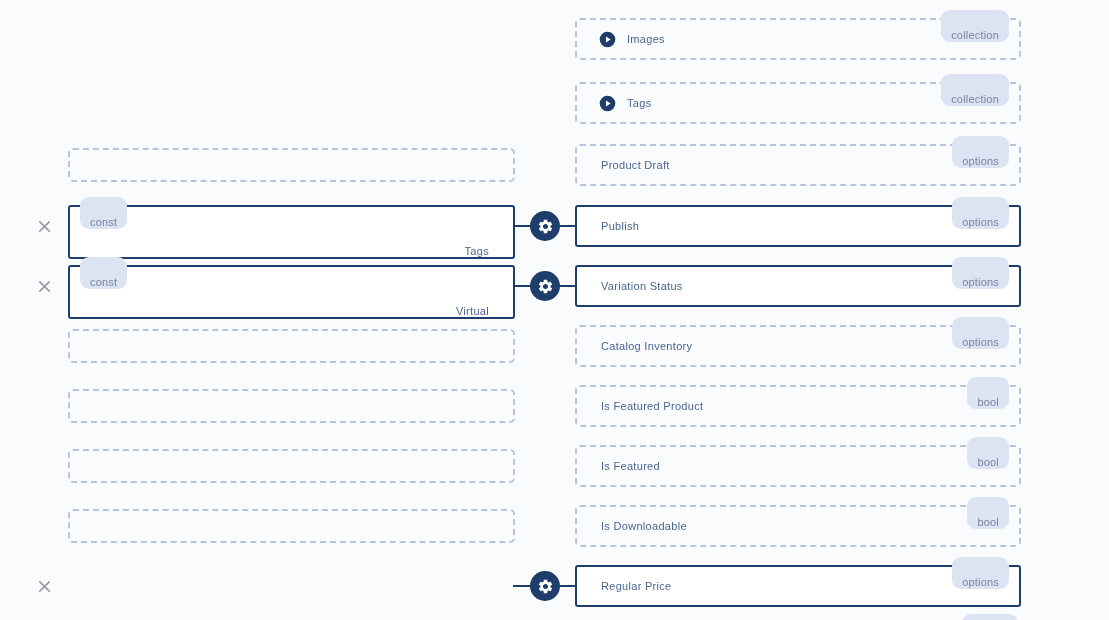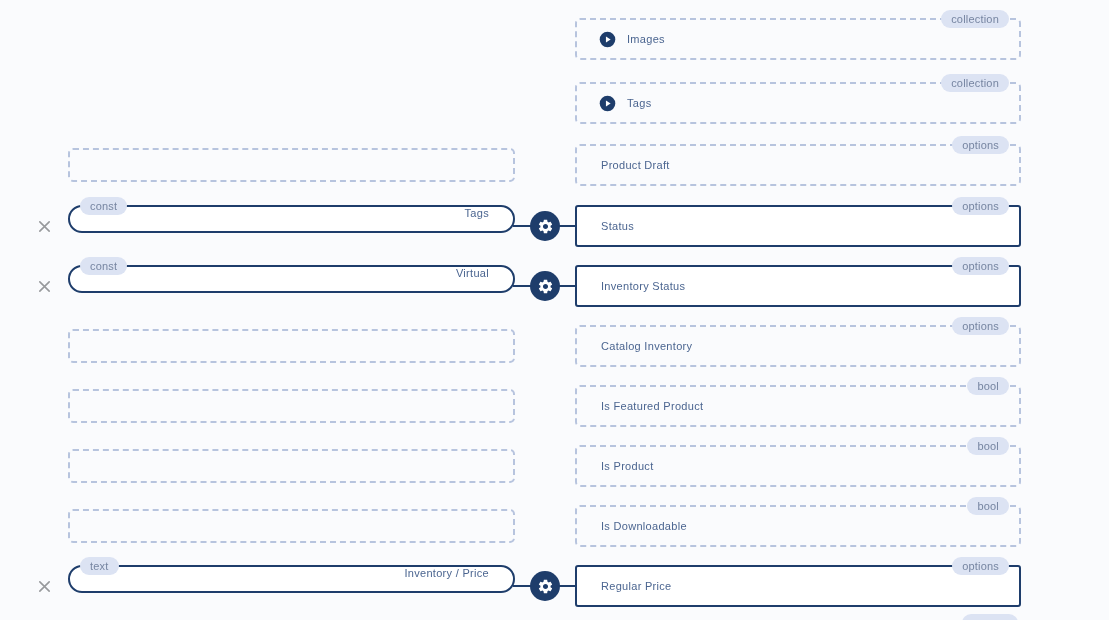--- a/index.html
+++ b/index.html
@@ -17,25 +17,25 @@
   .row{position:absolute;left:0;width:1109px;height:48px}
   
   .tbox{position:absolute;left:575px;width:446px;height:42px;border-radius:5px;
         display:flex;align-items:center;padding-left:24px}
   .tbox.dashed{border:2px dashed var(--dash)}
   .tbox.solid{border:2px solid var(--navy);background:#fff;border-radius:3px}
   .tbox.collection{padding-left:22px;gap:11px}
   
   .sbox-empty{position:absolute;left:68px;top:4px;width:447px;height:34px;
         border:2px dashed var(--dash);border-radius:5px}
-  .sbox{position:absolute;left:68px;top:0;width:447px;height:28px;
-        border:2px solid var(--navy);border-radius:14px;background:#fff;
-        display:flex;align-items:flex-start;justify-content:flex-end;padding-right:24px}
+  .sbox{position:absolute;left:68px;top:0;width:447px;height:54px;
+        border:2px solid var(--navy);border-radius:3px;background:#fff;
+        display:flex;align-items:flex-end;justify-content:flex-end;padding-right:24px}
   .label,.value{color:var(--text);font-size:11px;letter-spacing:.3px;white-space:nowrap}
-  .badge{position:absolute;top:-10px;height:18px;line-height:18px;padding:0 10px;
+  .badge{position:absolute;top:-10px;height:18px;line-height:18px;padding:16px 10px;
         border-radius:9px;background:var(--badge-bg);color:var(--badge-text);
         font-size:11px;letter-spacing:.2px;z-index:3}
   .badge.tr{right:10px}
   .badge.tl{left:10px}
   .connector{position:absolute;top:20px;left:513px;width:64px;height:2px;background:var(--navy);z-index:1}
   .gear{position:absolute;top:6px;left:530px;width:30px;height:30px;border-radius:50%;
         background:var(--navy);display:flex;align-items:center;justify-content:center;
         z-index:2;cursor:pointer}
   .play{width:17px;height:17px;display:inline-flex;flex:none;cursor:pointer}
   .remove{position:absolute;left:36px;top:13px;width:16px;height:16px;
@@ -92,21 +92,21 @@
       <span class="badge tl">const</span>
       <span class="value">Tags</span>
     </div>
     <div class="connector"></div>
     <div class="gear">
       <svg viewBox="0 0 24 24" width="17" height="17">
           <path fill="#fff" d="M19.14,12.94c0.04-0.3,0.06-0.61,0.06-0.94c0-0.32-0.02-0.64-0.07-0.94l2.03-1.58c0.18-0.14,0.23-0.41,0.12-0.61l-1.92-3.32c-0.12-0.22-0.37-0.29-0.59-0.22l-2.39,0.96c-0.5-0.38-1.03-0.7-1.62-0.94L14.4,2.81c-0.04-0.24-0.24-0.41-0.48-0.41h-3.84c-0.24,0-0.43,0.17-0.47,0.41L9.25,5.35C8.66,5.59,8.12,5.92,7.63,6.29L5.24,5.33c-0.22-0.08-0.47,0-0.59,0.22L2.74,8.87C2.62,9.08,2.66,9.34,2.86,9.48l2.03,1.58C4.84,11.36,4.8,11.69,4.8,12s0.02,0.64,0.07,0.94l-2.03,1.58c-0.18,0.14-0.23,0.41-0.12,0.61l1.92,3.32c0.12,0.22,0.37,0.29,0.59,0.22l2.39-0.96c0.5,0.38,1.03,0.7,1.62,0.94l0.36,2.54c0.05,0.24,0.24,0.41,0.48,0.41h3.84c0.24,0,0.44-0.17,0.47-0.41l0.36-2.54c0.59-0.24,1.13-0.56,1.62-0.94l2.39,0.96c0.22,0.08,0.47,0,0.59-0.22l1.92-3.32c0.12-0.22,0.07-0.47-0.12-0.61L19.14,12.94z M12,15.6c-1.98,0-3.6-1.62-3.6-3.6s1.62-3.6,3.6-3.6s3.6,1.62,3.6,3.6S13.98,15.6,12,15.6z"></path>
         </svg>
     </div>
     <div class="tbox solid">
-      <span class="label">Status</span>
+      <span class="label">Publish</span>
       <span class="badge tr">options</span>
     </div>
   </div>
 
   <div class="row" style="top:265px">
     <span class="remove">
       <svg viewBox="0 0 16 16" width="15" height="15">
           <path d="M3 3 L13 13 M13 3 L3 13" stroke="#97999c" stroke-width="1.7" stroke-linecap="round" fill="none"></path>
         </svg>
     </span>
@@ -114,21 +114,21 @@
       <span class="badge tl">const</span>
       <span class="value">Virtual</span>
     </div>
     <div class="connector"></div>
     <div class="gear">
       <svg viewBox="0 0 24 24" width="17" height="17">
           <path fill="#fff" d="M19.14,12.94c0.04-0.3,0.06-0.61,0.06-0.94c0-0.32-0.02-0.64-0.07-0.94l2.03-1.58c0.18-0.14,0.23-0.41,0.12-0.61l-1.92-3.32c-0.12-0.22-0.37-0.29-0.59-0.22l-2.39,0.96c-0.5-0.38-1.03-0.7-1.62-0.94L14.4,2.81c-0.04-0.24-0.24-0.41-0.48-0.41h-3.84c-0.24,0-0.43,0.17-0.47,0.41L9.25,5.35C8.66,5.59,8.12,5.92,7.63,6.29L5.24,5.33c-0.22-0.08-0.47,0-0.59,0.22L2.74,8.87C2.62,9.08,2.66,9.34,2.86,9.48l2.03,1.58C4.84,11.36,4.8,11.69,4.8,12s0.02,0.64,0.07,0.94l-2.03,1.58c-0.18,0.14-0.23,0.41-0.12,0.61l1.92,3.32c0.12,0.22,0.37,0.29,0.59,0.22l2.39-0.96c0.5,0.38,1.03,0.7,1.62,0.94l0.36,2.54c0.05,0.24,0.24,0.41,0.48,0.41h3.84c0.24,0,0.44-0.17,0.47-0.41l0.36-2.54c0.59-0.24,1.13-0.56,1.62-0.94l2.39,0.96c0.22,0.08,0.47,0,0.59-0.22l1.92-3.32c0.12-0.22,0.07-0.47-0.12-0.61L19.14,12.94z M12,15.6c-1.98,0-3.6-1.62-3.6-3.6s1.62-3.6,3.6-3.6s3.6,1.62,3.6,3.6S13.98,15.6,12,15.6z"></path>
         </svg>
     </div>
     <div class="tbox solid">
-      <span class="label">Inventory Status</span>
+      <span class="label">Variation Status</span>
       <span class="badge tr">options</span>
     </div>
   </div>
 
   <div class="row" style="top:325px">
     <div class="sbox-empty"></div>
     <div class="tbox dashed">
       <span class="label">Catalog Inventory</span>
       <span class="badge tr">options</span>
     </div>
@@ -138,43 +138,39 @@
     <div class="sbox-empty"></div>
     <div class="tbox dashed">
       <span class="label">Is Featured Product</span>
       <span class="badge tr">bool</span>
     </div>
   </div>
 
   <div class="row" style="top:445px">
     <div class="sbox-empty"></div>
     <div class="tbox dashed">
-      <span class="label">Is Product</span>
+      <span class="label">Is Featured</span>
       <span class="badge tr">bool</span>
     </div>
   </div>
 
   <div class="row" style="top:505px">
     <div class="sbox-empty"></div>
     <div class="tbox dashed">
       <span class="label">Is Downloadable</span>
       <span class="badge tr">bool</span>
     </div>
   </div>
 
   <div class="row" style="top:565px">
     <span class="remove">
       <svg viewBox="0 0 16 16" width="15" height="15">
           <path d="M3 3 L13 13 M13 3 L3 13" stroke="#97999c" stroke-width="1.7" stroke-linecap="round" fill="none"></path>
         </svg>
     </span>
-    <div class="sbox">
-      <span class="badge tl">text</span>
-      <span class="value">Inventory / Price</span>
-    </div>
     <div class="connector"></div>
     <div class="gear">
       <svg viewBox="0 0 24 24" width="17" height="17">
           <path fill="#fff" d="M19.14,12.94c0.04-0.3,0.06-0.61,0.06-0.94c0-0.32-0.02-0.64-0.07-0.94l2.03-1.58c0.18-0.14,0.23-0.41,0.12-0.61l-1.92-3.32c-0.12-0.22-0.37-0.29-0.59-0.22l-2.39,0.96c-0.5-0.38-1.03-0.7-1.62-0.94L14.4,2.81c-0.04-0.24-0.24-0.41-0.48-0.41h-3.84c-0.24,0-0.43,0.17-0.47,0.41L9.25,5.35C8.66,5.59,8.12,5.92,7.63,6.29L5.24,5.33c-0.22-0.08-0.47,0-0.59,0.22L2.74,8.87C2.62,9.08,2.66,9.34,2.86,9.48l2.03,1.58C4.84,11.36,4.8,11.69,4.8,12s0.02,0.64,0.07,0.94l-2.03,1.58c-0.18,0.14-0.23,0.41-0.12,0.61l1.92,3.32c0.12,0.22,0.37,0.29,0.59,0.22l2.39-0.96c0.5,0.38,1.03,0.7,1.62,0.94l0.36,2.54c0.05,0.24,0.24,0.41,0.48,0.41h3.84c0.24,0,0.44-0.17,0.47-0.41l0.36-2.54c0.59-0.24,1.13-0.56,1.62-0.94l2.39,0.96c0.22,0.08,0.47,0,0.59-0.22l1.92-3.32c0.12-0.22,0.07-0.47-0.12-0.61L19.14,12.94z M12,15.6c-1.98,0-3.6-1.62-3.6-3.6s1.62-3.6,3.6-3.6s3.6,1.62,3.6,3.6S13.98,15.6,12,15.6z"></path>
         </svg>
     </div>
     <div class="tbox solid">
       <span class="label">Regular Price</span>
       <span class="badge tr">options</span>
     </div>

